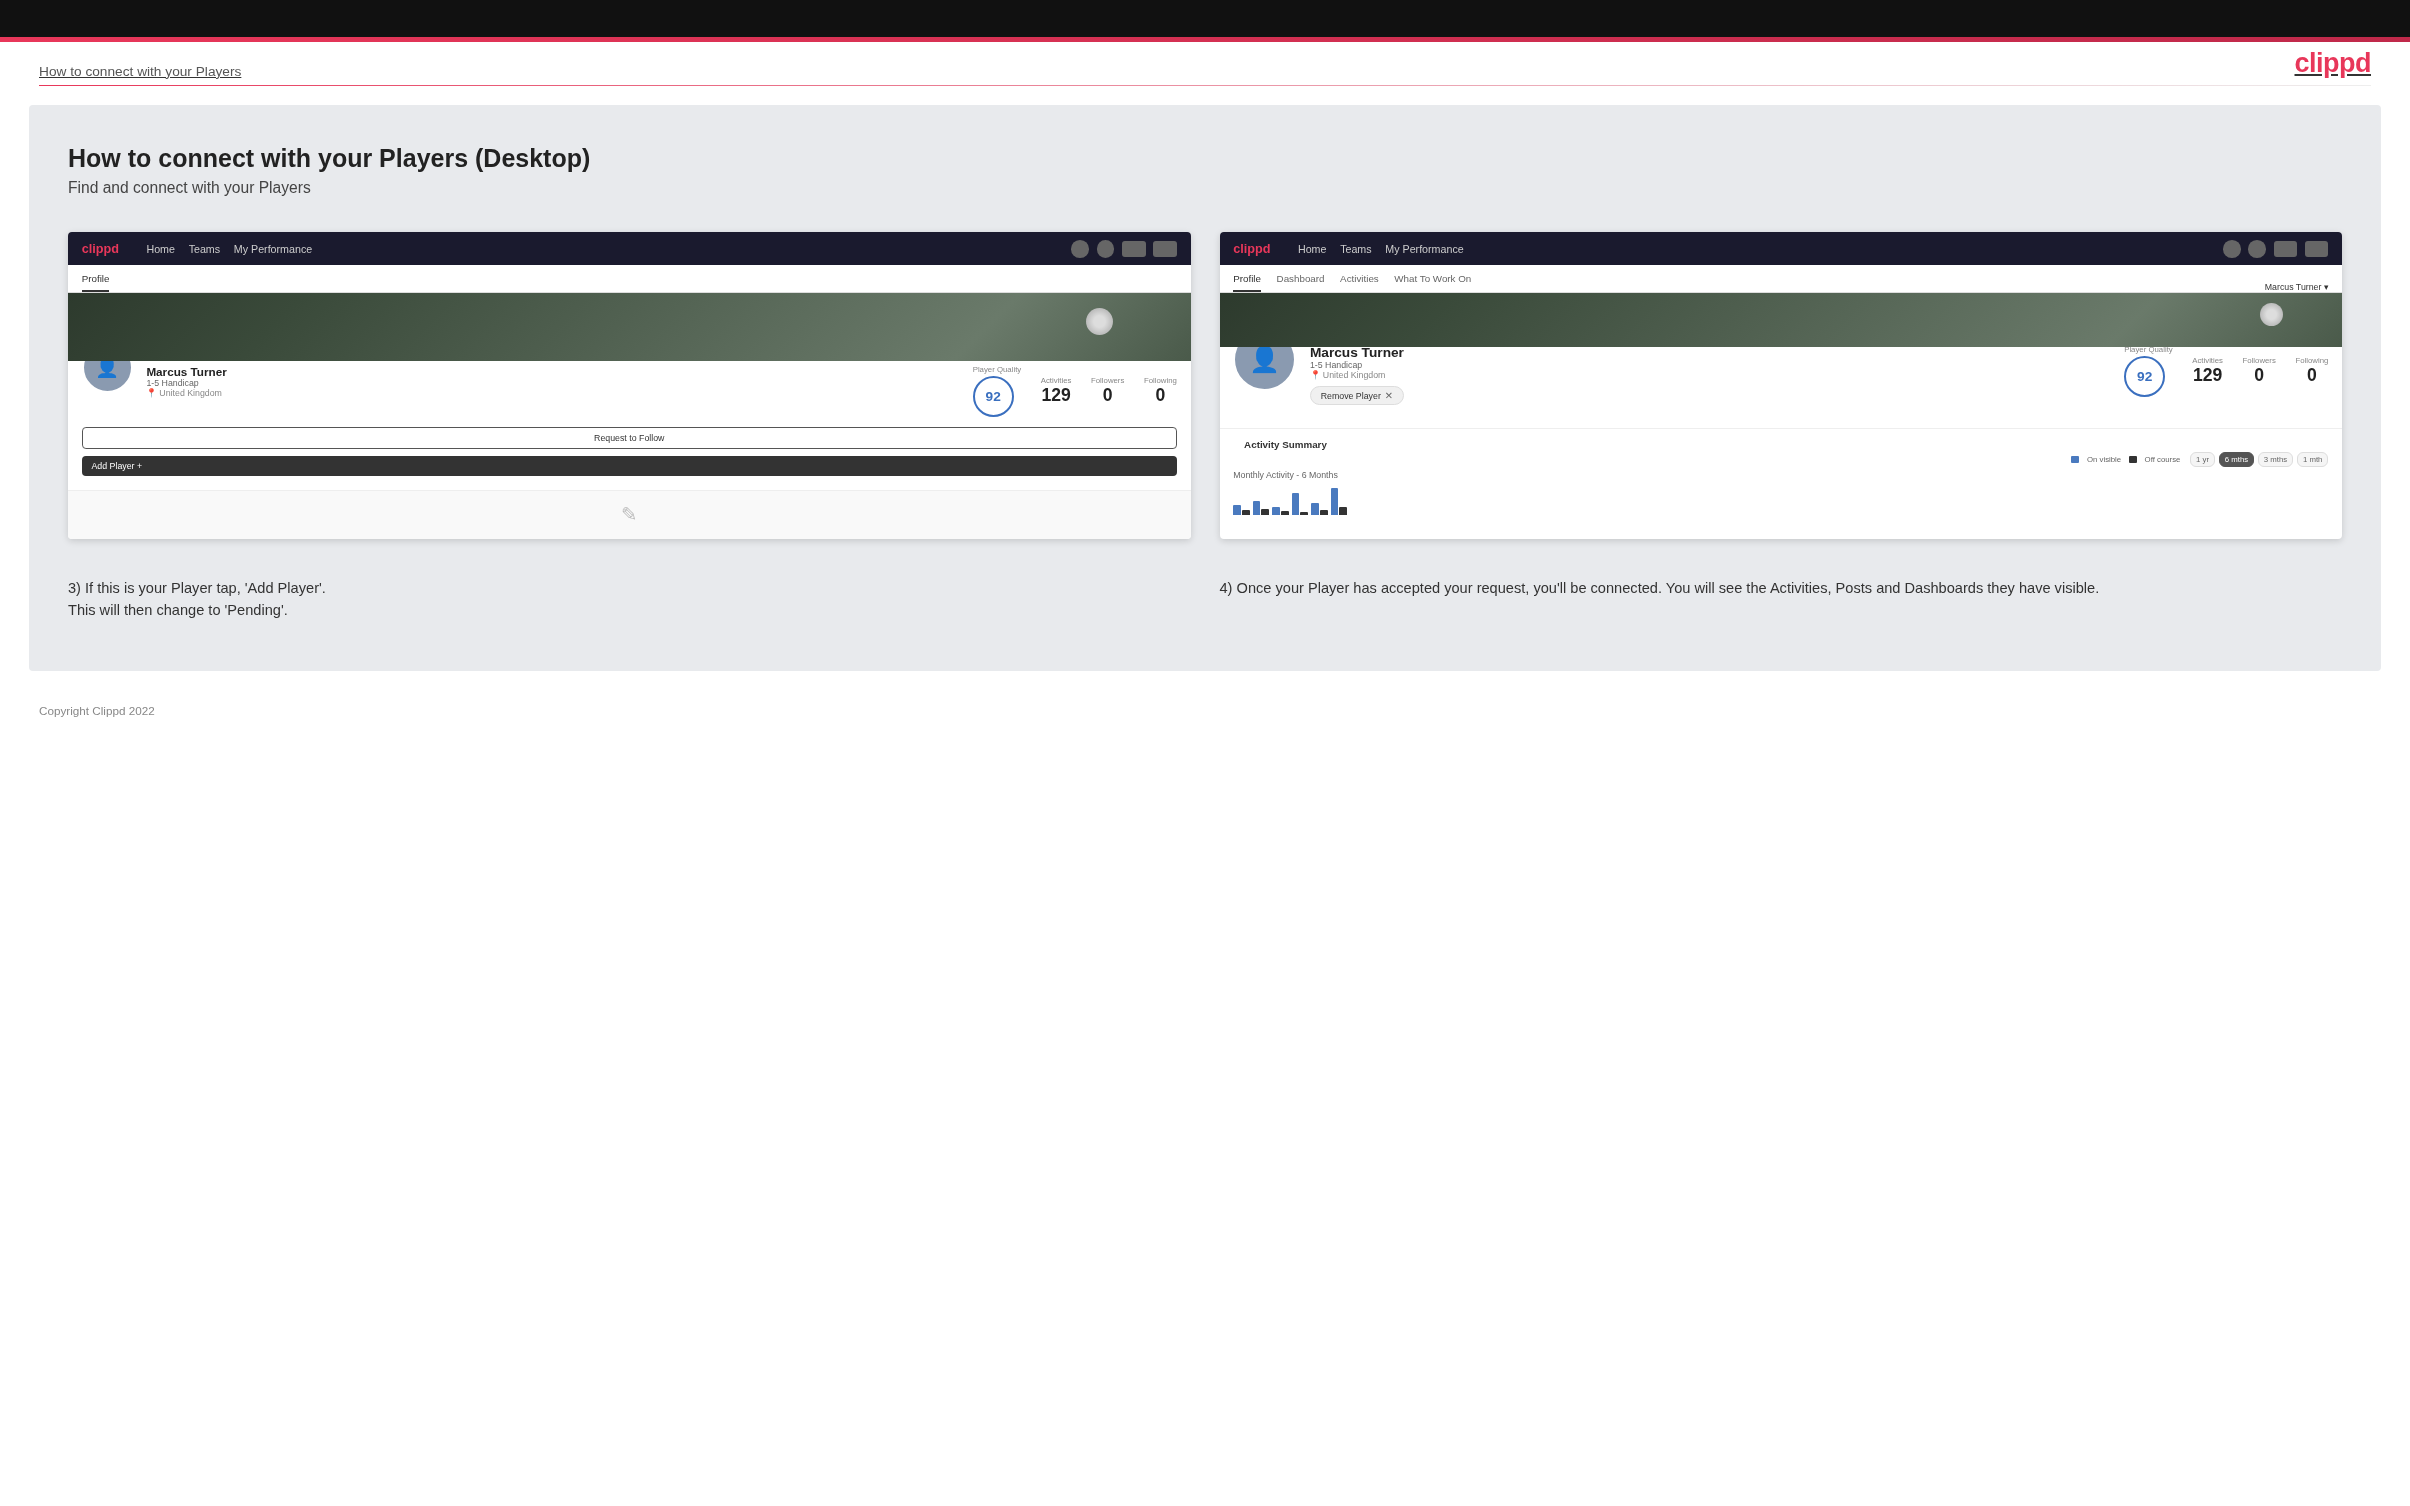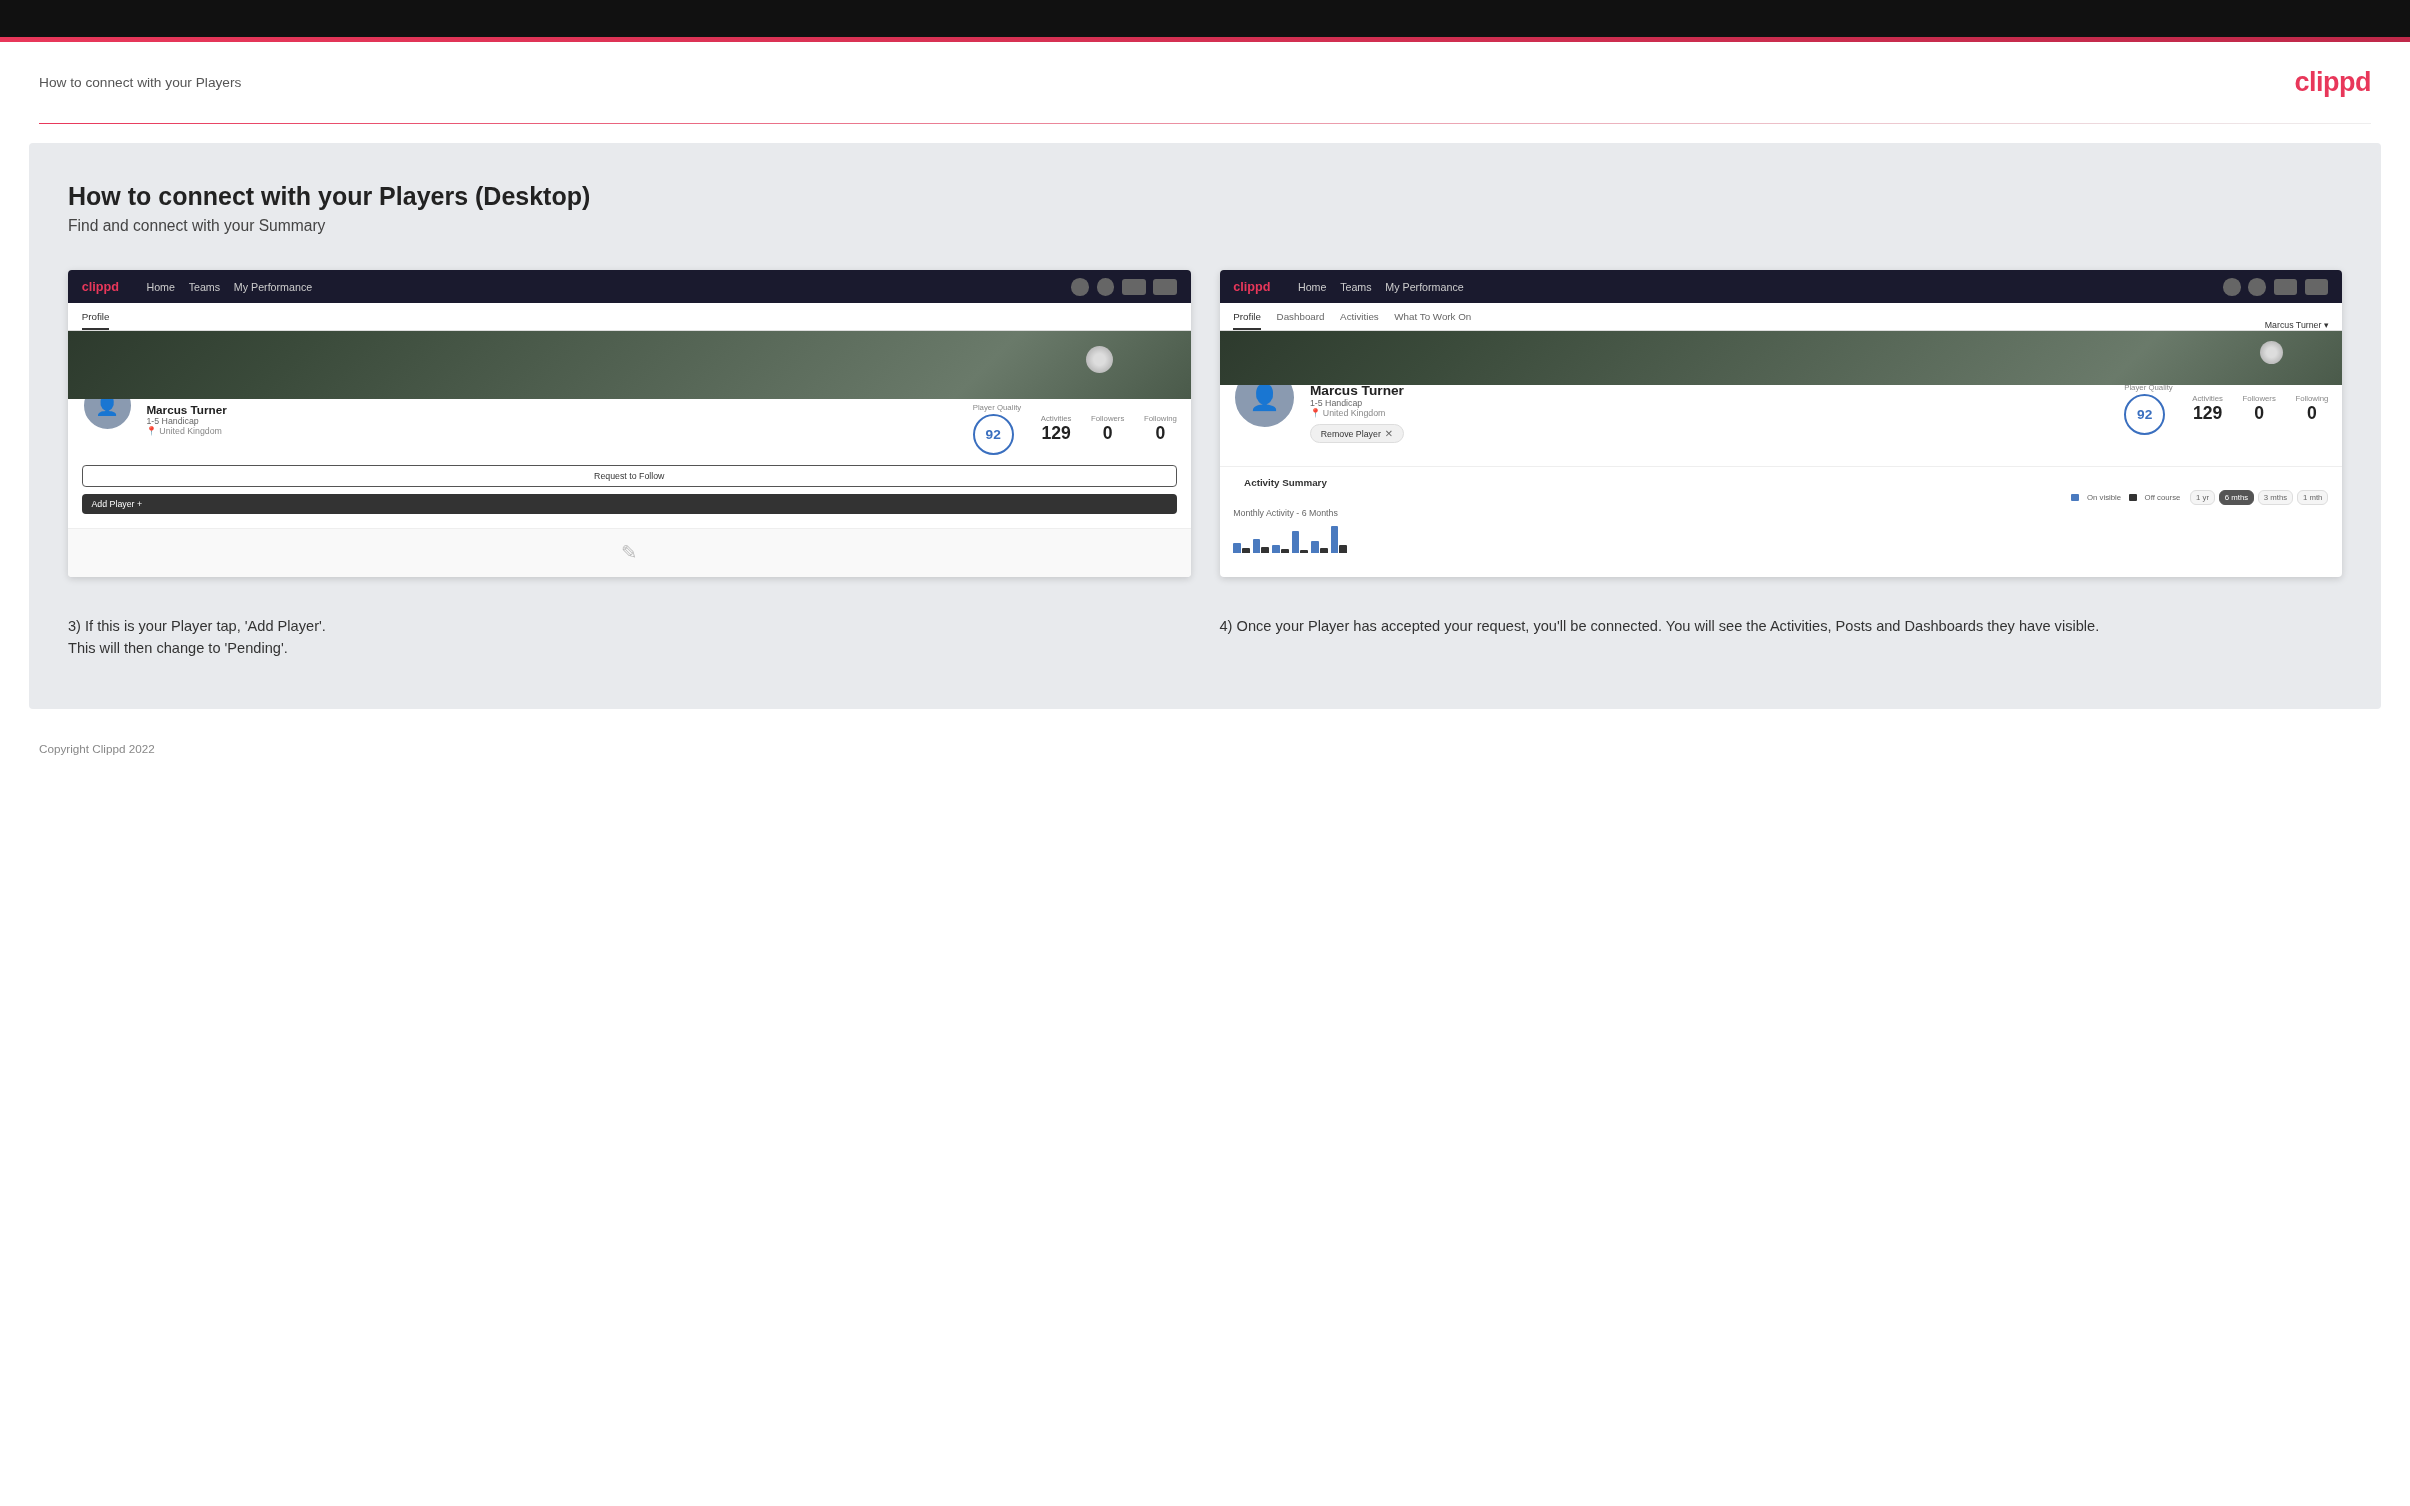--- a/index.html
+++ b/index.html
@@ -19,24 +19,25 @@
     
     .accent-line {
       height: 4.9px;
       background: linear-gradient(to right, #e8375a, #c0294a);
       width: 100%;
     }
 
     
     .header {
       display: flex;
-      align-items: center;
+      align-items: flex-end;
       justify-content: space-between;
-      padding: 25px 39px;
+      padding: 6px 39px;
       background: #fff;
+      text-decoration: underline;
     }
     .header-title {
       font-size: 13.7px;
       color: #555;
     }
     .clippd-logo {
       font-size: 27px;
       font-weight: 700;
       color: #e8375a;
       letter-spacing: -0.5px;
@@ -494,21 +495,21 @@
 <div class="accent-line"></div>
 
 <div class="header">
   <span class="header-title">How to connect with your Players</span>
   <span class="clippd-logo">clippd</span>
 </div>
 <div class="header-divider"></div>
 
 <div class="main-content">
   <div class="page-title">How to connect with your Players (Desktop)</div>
-  <div class="page-subtitle">Find and connect with your Summary</div>
+  <div class="page-subtitle">Find and connect with your Players</div>
 
   <div class="screenshots-row">
 
     <div class="screenshot-container">
 
       <div class="mock-nav">
         <div style="display:flex;align-items:center;gap:13.7px;">
           <span class="mock-nav-logo">clippd</span>
           <div class="mock-nav-links">
             <span class="mock-nav-link">Home</span>

